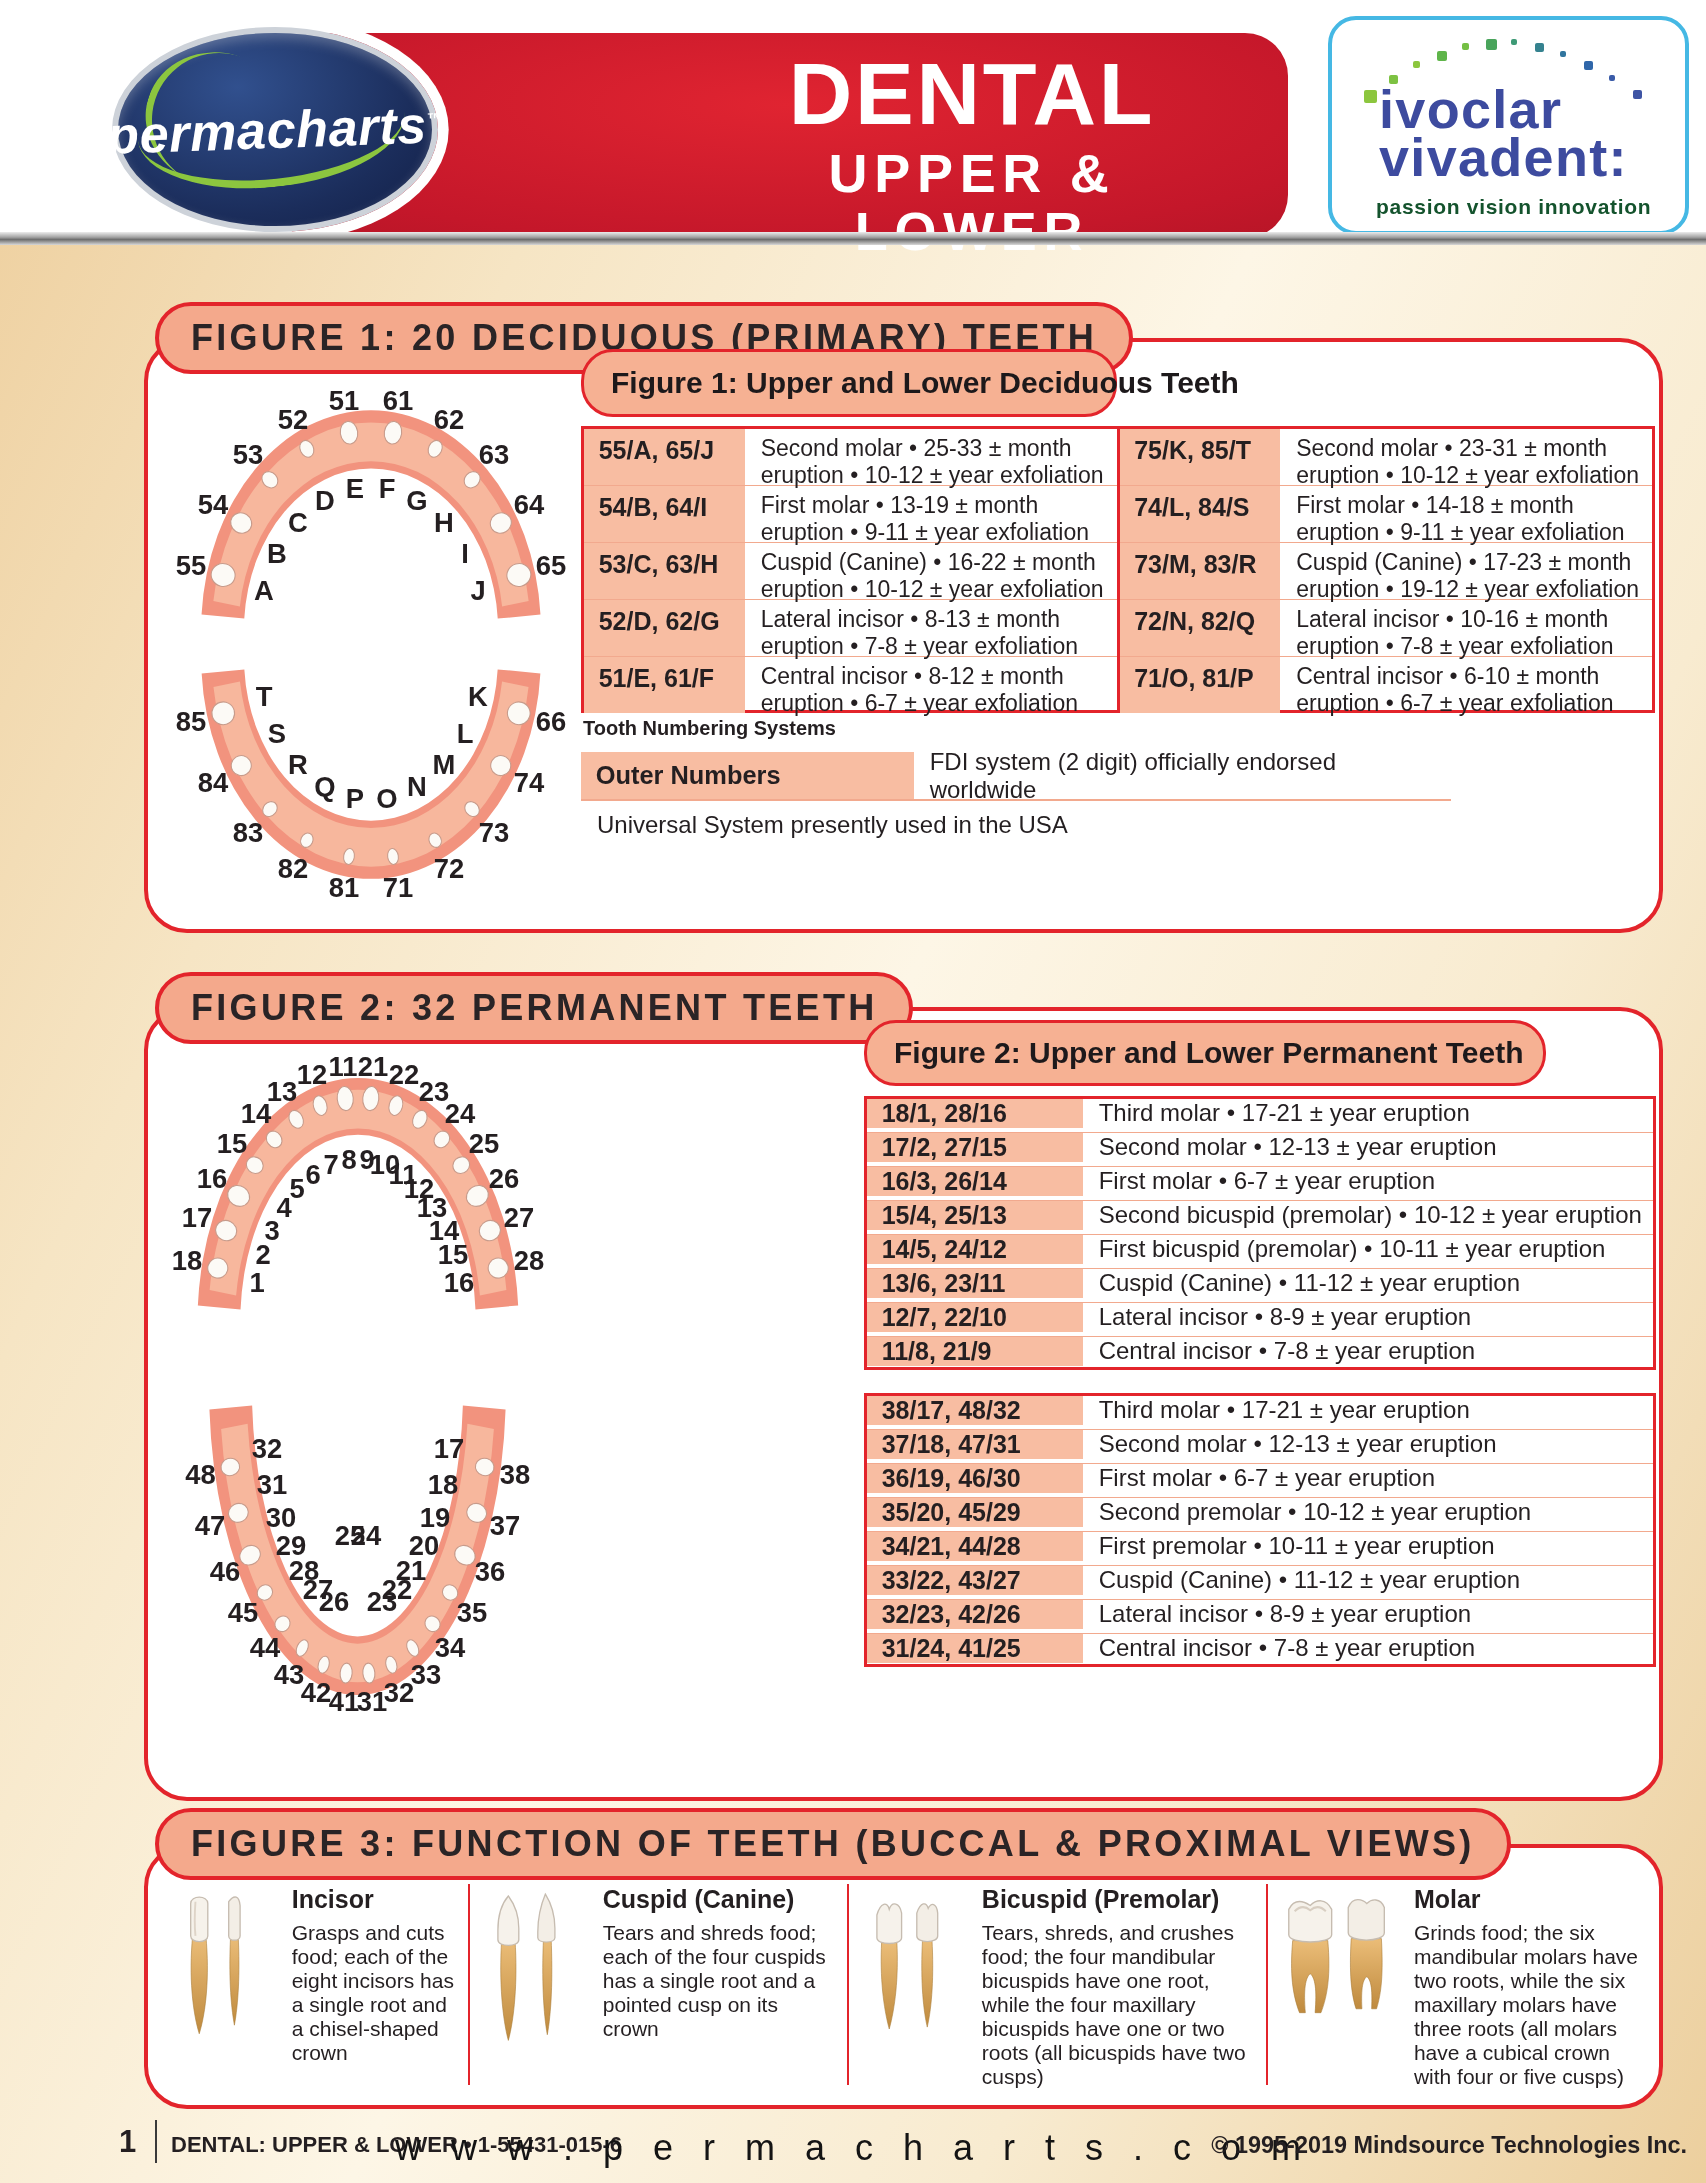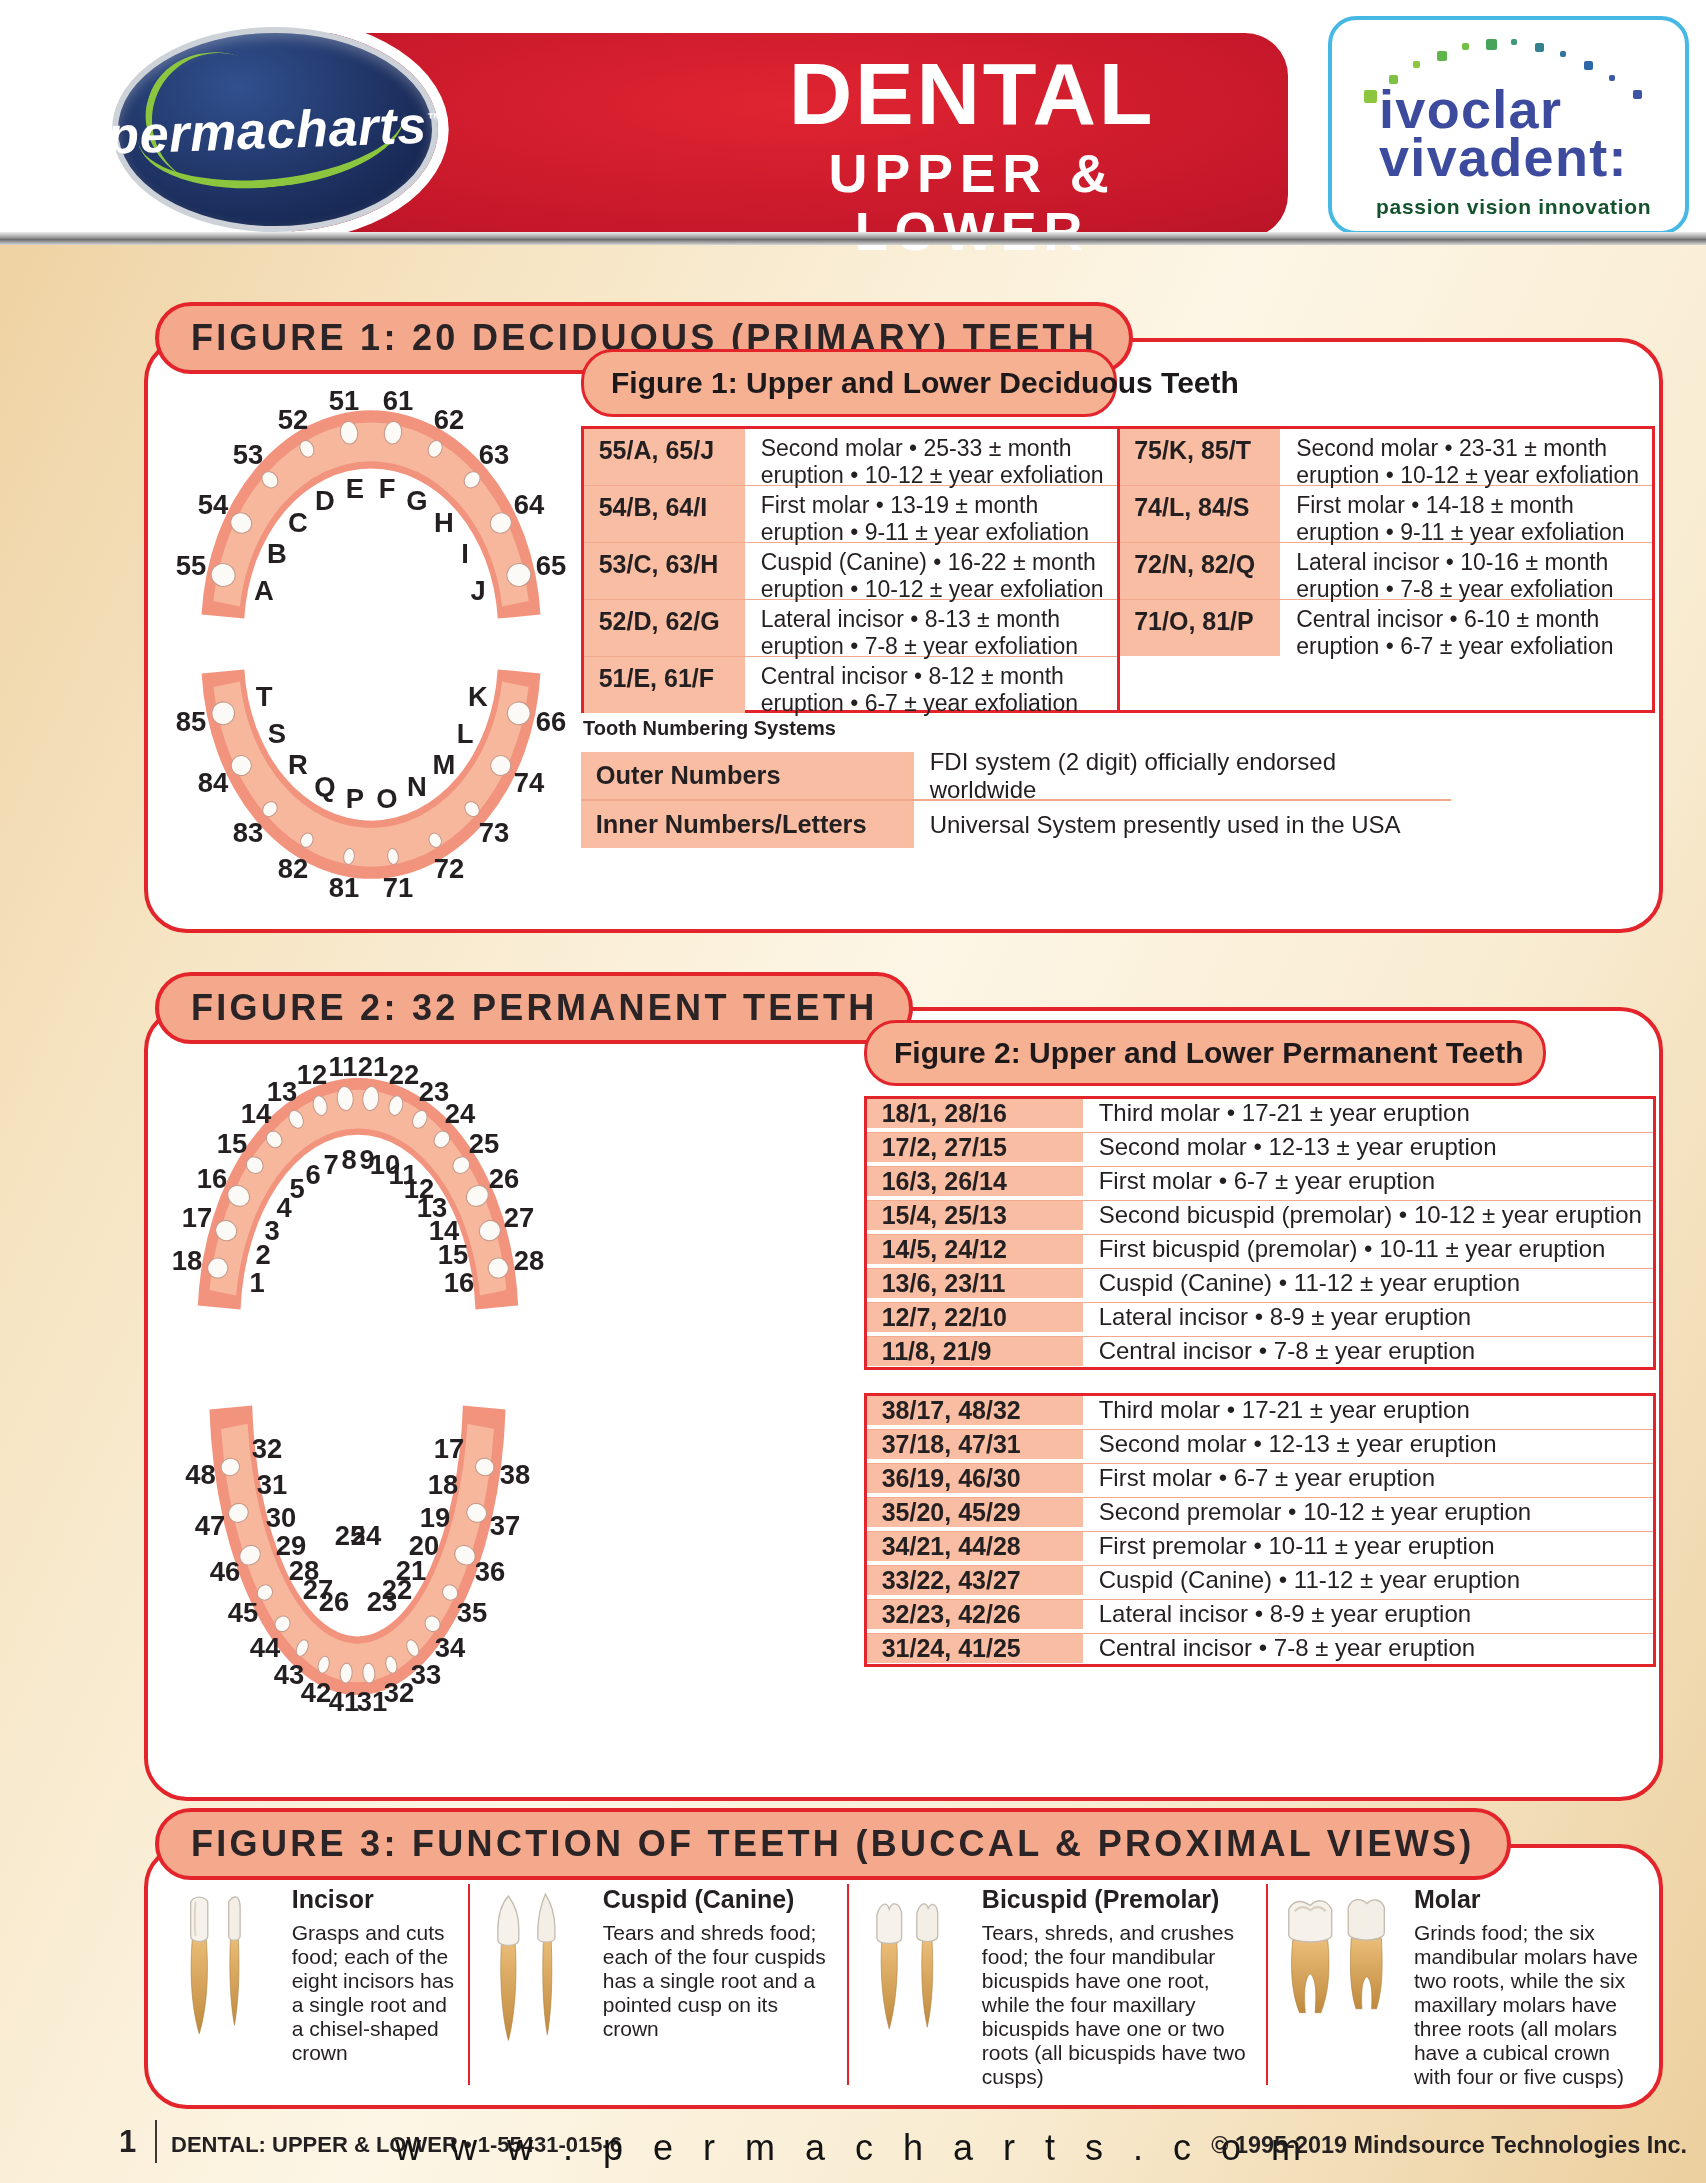--- a/index.html
+++ b/index.html
@@ -238,40 +238,43 @@
       <div class="half">
           <div class="trow">
             <div class="tlabel">75/K, 85/T</div>
             <div class="tdesc">Second molar • 23-31 ± month eruption • 10-12 ± year exfoliation</div>
           </div>
           <div class="trow">
             <div class="tlabel">74/L, 84/S</div>
             <div class="tdesc">First molar • 14-18 ± month eruption • 9-11 ± year exfoliation</div>
           </div>
           <div class="trow">
+            <div class="tlabel">73/M, 83/R</div>
+            <div class="tdesc">Cuspid (Canine) • 17-23 ± month eruption • 19-12 ± year exfoliation</div>
+          </div>
+          <div class="trow">
             <div class="tlabel">72/N, 82/Q</div>
             <div class="tdesc">Lateral incisor • 10-16 ± month eruption • 7-8 ± year exfoliation</div>
           </div>
           <div class="trow">
             <div class="tlabel">71/O, 81/P</div>
             <div class="tdesc">Central incisor • 6-10 ± month eruption • 6-7 ± year exfoliation</div>
           </div>
         </div>
     </div>
   </div>
 
   <div id="numbering-title">Tooth Numbering Systems</div>
   <div class="ttable" id="numbering-table" style="left:581px;top:752px;width:870px;height:94px;">
     <div>
         <div class="trow">
           <div class="tlabel">Outer Numbers</div>
           <div class="tdesc">FDI system (2 digit) officially endorsed worldwide</div>
         </div>
         <div class="trow">
-          <div class="tlabel">Inner Numbers/Letters</div>
           <div class="tdesc">Universal System presently used in the USA</div>
         </div>
       </div>
   </div>
 
   <div class="panel" style="left:144px;top:1007px;width:1511px;height:786px;"></div>
   <div class="pill" style="left:155px;top:972px;height:64px;">FIGURE 2: 32 PERMANENT TEETH</div>
 
   <div class="archbox" id="fig2-upper" style="left:164px;top:1036px;width:388px;height:296px;">
       <svg width="388" height="296" viewBox="0 0 580 442">

